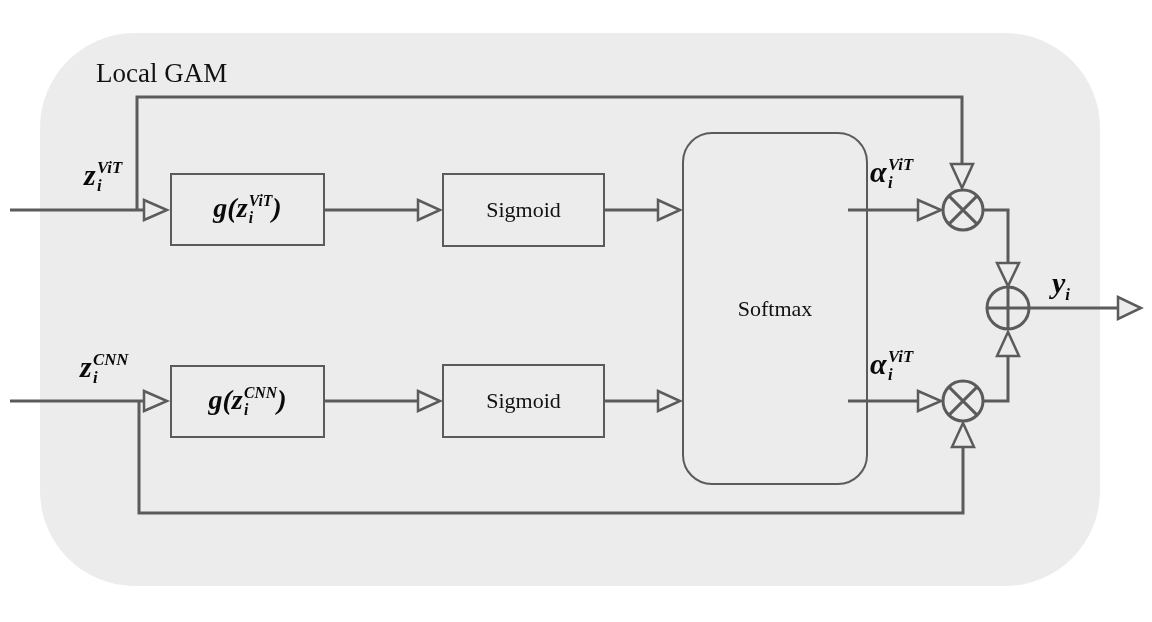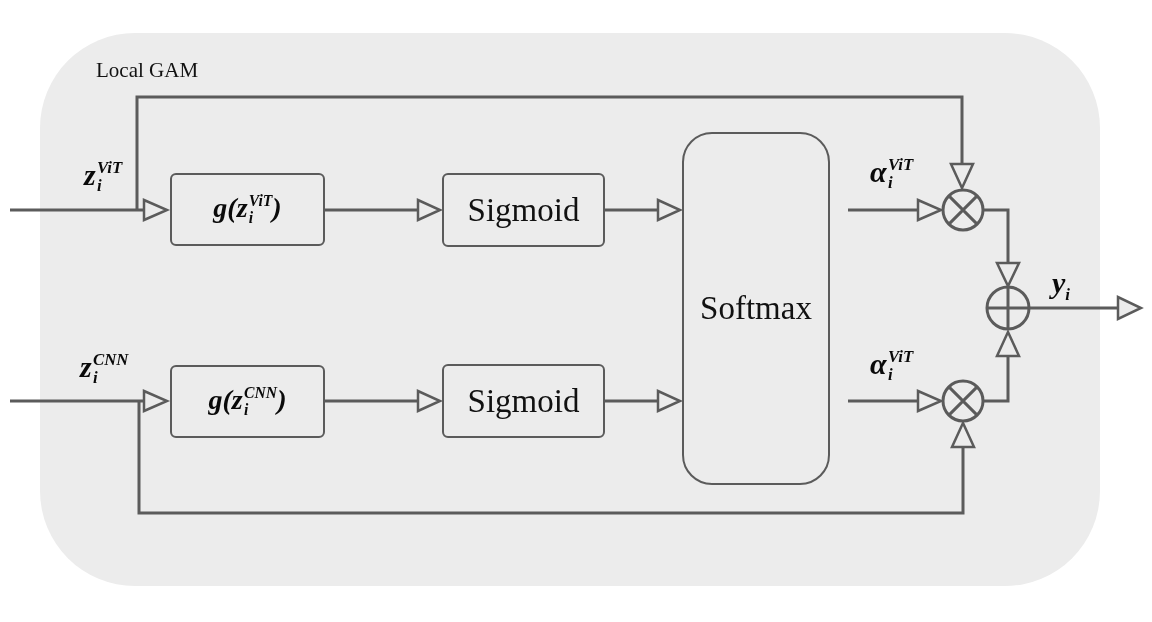--- a/index.html
+++ b/index.html
@@ -16,40 +16,40 @@
     left: 40px; top: 33px;
     width: 1060px; height: 553px;
     background: #ececec;
     border-radius: 95px;
   }
   svg.wires { position: absolute; left: 0; top: 0; }
 
   .node-box {
     position: absolute;
     border: 2.5px solid #5b5b5b;
-    border-radius: 6px;
+    border-radius: 0;
     background: transparent;
     display: flex;
     align-items: center;
     justify-content: center;
     box-sizing: border-box;
     color: #111111;
   }
   .node-box.big-radius { border-radius: 30px; }
 
   .plain-label {
     font-family: "Liberation Serif", "DejaVu Serif", serif;
-    font-size: 33px;
+    font-size: 22px;
     color: #111111;
     font-weight: 400;
   }
   .title-label {
     position: absolute;
     left: 96px; top: 58px;
-    font-size: 21px;
+    font-size: 27px;
     color: #111111;
     text-align: center;
   }
   .math {
     font-family: "Liberation Serif", "DejaVu Serif", serif;
     font-weight: bold;
     font-style: italic;
     color: #0a0a0a;
     font-size: 30px;
     white-space: nowrap;
@@ -158,21 +158,21 @@
   </div>
 
   <div class="node-box" style="left:442px; top:173px; width:163px; height:74px;">
     <span class="plain-label">Sigmoid</span>
   </div>
 
   <div class="node-box" style="left:442px; top:364px; width:163px; height:74px;">
     <span class="plain-label">Sigmoid</span>
   </div>
 
-  <div class="node-box big-radius" style="left:682px; top:132px; width:148px; height:353px;">
+  <div class="node-box big-radius" style="left:682px; top:132px; width:186px; height:353px;">
     <span class="plain-label">Softmax</span>
   </div>
 
   <div class="abs math" style="left:84px; top:158px;"><span>z</span><span class="stack">
         <span class="ssup">ViT</span>
         <span class="ssub">i</span>
       </span></div>
 
   <div class="abs math" style="left:80px; top:350px;"><span>z</span><span class="stack">
         <span class="ssup">CNN</span>

